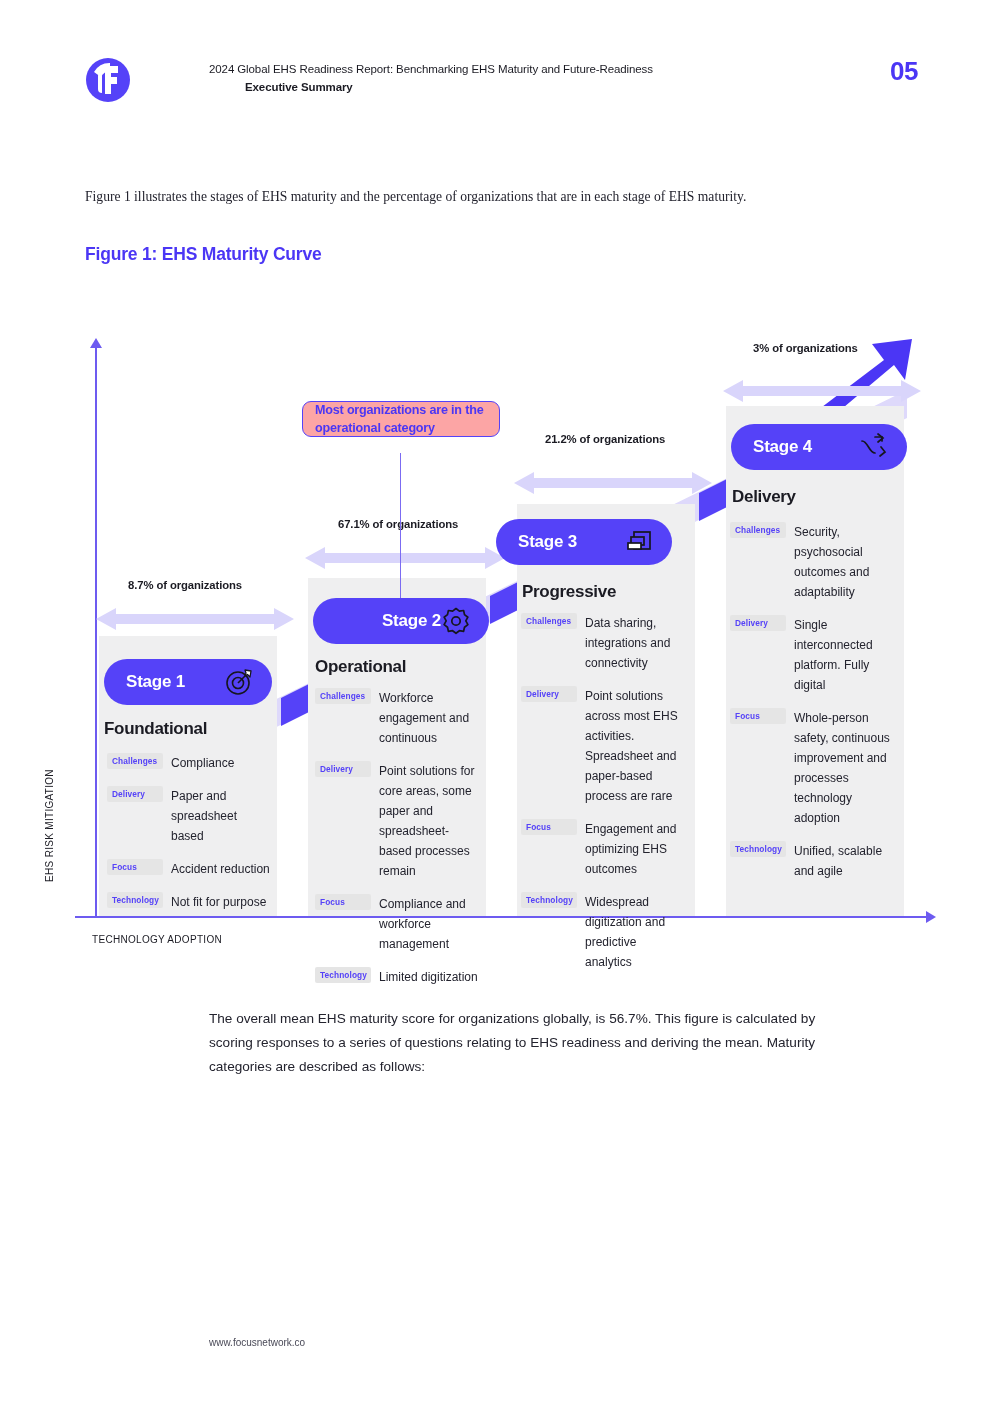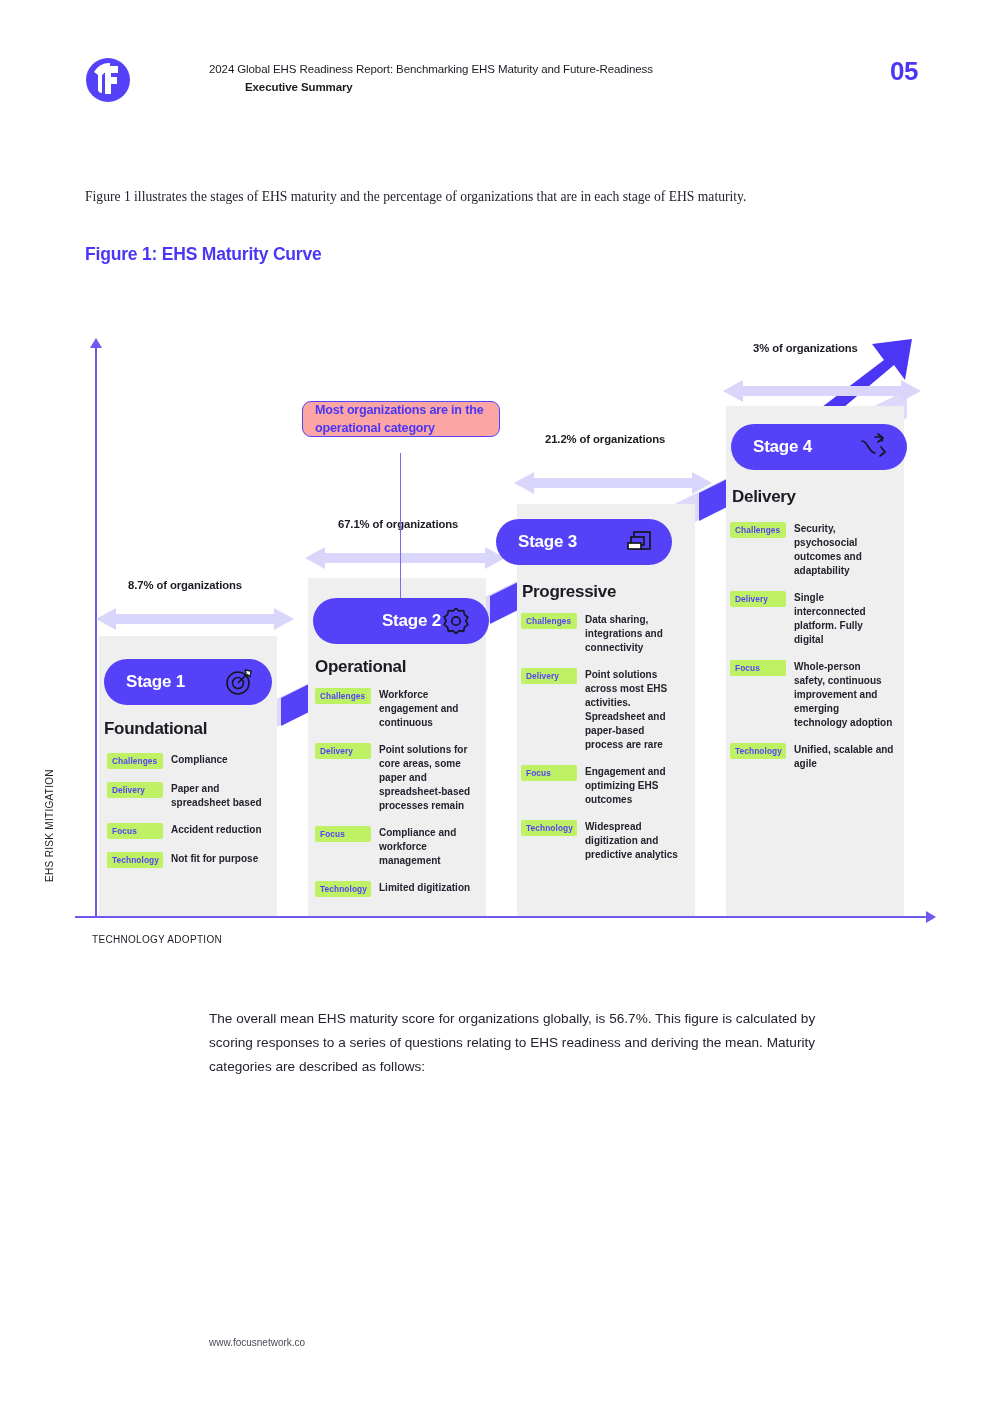--- a/index.html
+++ b/index.html
@@ -188,37 +188,36 @@
   .attrs-4 { left: 730px; top: 222px; }
 
   .attr-row {
     display: flex;
     align-items: flex-start;
     margin-bottom: 13px;
   }
   .chip {
     flex: 0 0 auto;
     width: 56px;
-    background: #bef264;
+    background: #e5e5e5;
     color: #5542f8;
     font-size: 8.3px;
     font-weight: bold;
     padding: 3px 5px;
     box-sizing: border-box;
     border-radius: 2px;
     letter-spacing: 0.1px;
     line-height: 10px;
   }
   .attr-val {
     margin-left: 8px;
-    font-size: 10px;
-    line-height: 14px;
+    font-size: 12px;
+    line-height: 20px;
     color: #23232e;
     max-width: 100px;
-    font-weight: bold;
   }
 
   
   .darrow { position: absolute; }
   .dar-1 { left: 96px;  top: 306px; width: 198px; }
   .dar-2 { left: 305px; top: 245px; width: 200px; }
   .dar-3 { left: 514px; top: 170px; width: 198px; }
   .dar-4 { left: 723px; top: 78px;  width: 198px; }
 
   .pct {
@@ -462,21 +461,21 @@
       <div class="attr-row">
         <span class="chip">Challenges</span>
         <span class="attr-val">Security, psychosocial outcomes and adaptability</span>
       </div>
       <div class="attr-row">
         <span class="chip">Delivery</span>
         <span class="attr-val">Single interconnected platform. Fully digital</span>
       </div>
       <div class="attr-row">
         <span class="chip">Focus</span>
-        <span class="attr-val">Whole-person safety, continuous improvement and emerging technology adoption</span>
+        <span class="attr-val">Whole-person safety, continuous improvement and processes technology adoption</span>
       </div>
       <div class="attr-row">
         <span class="chip">Technology</span>
         <span class="attr-val">Unified, scalable and agile</span>
       </div>
     </div>
 
   </div>
 </div>
 

